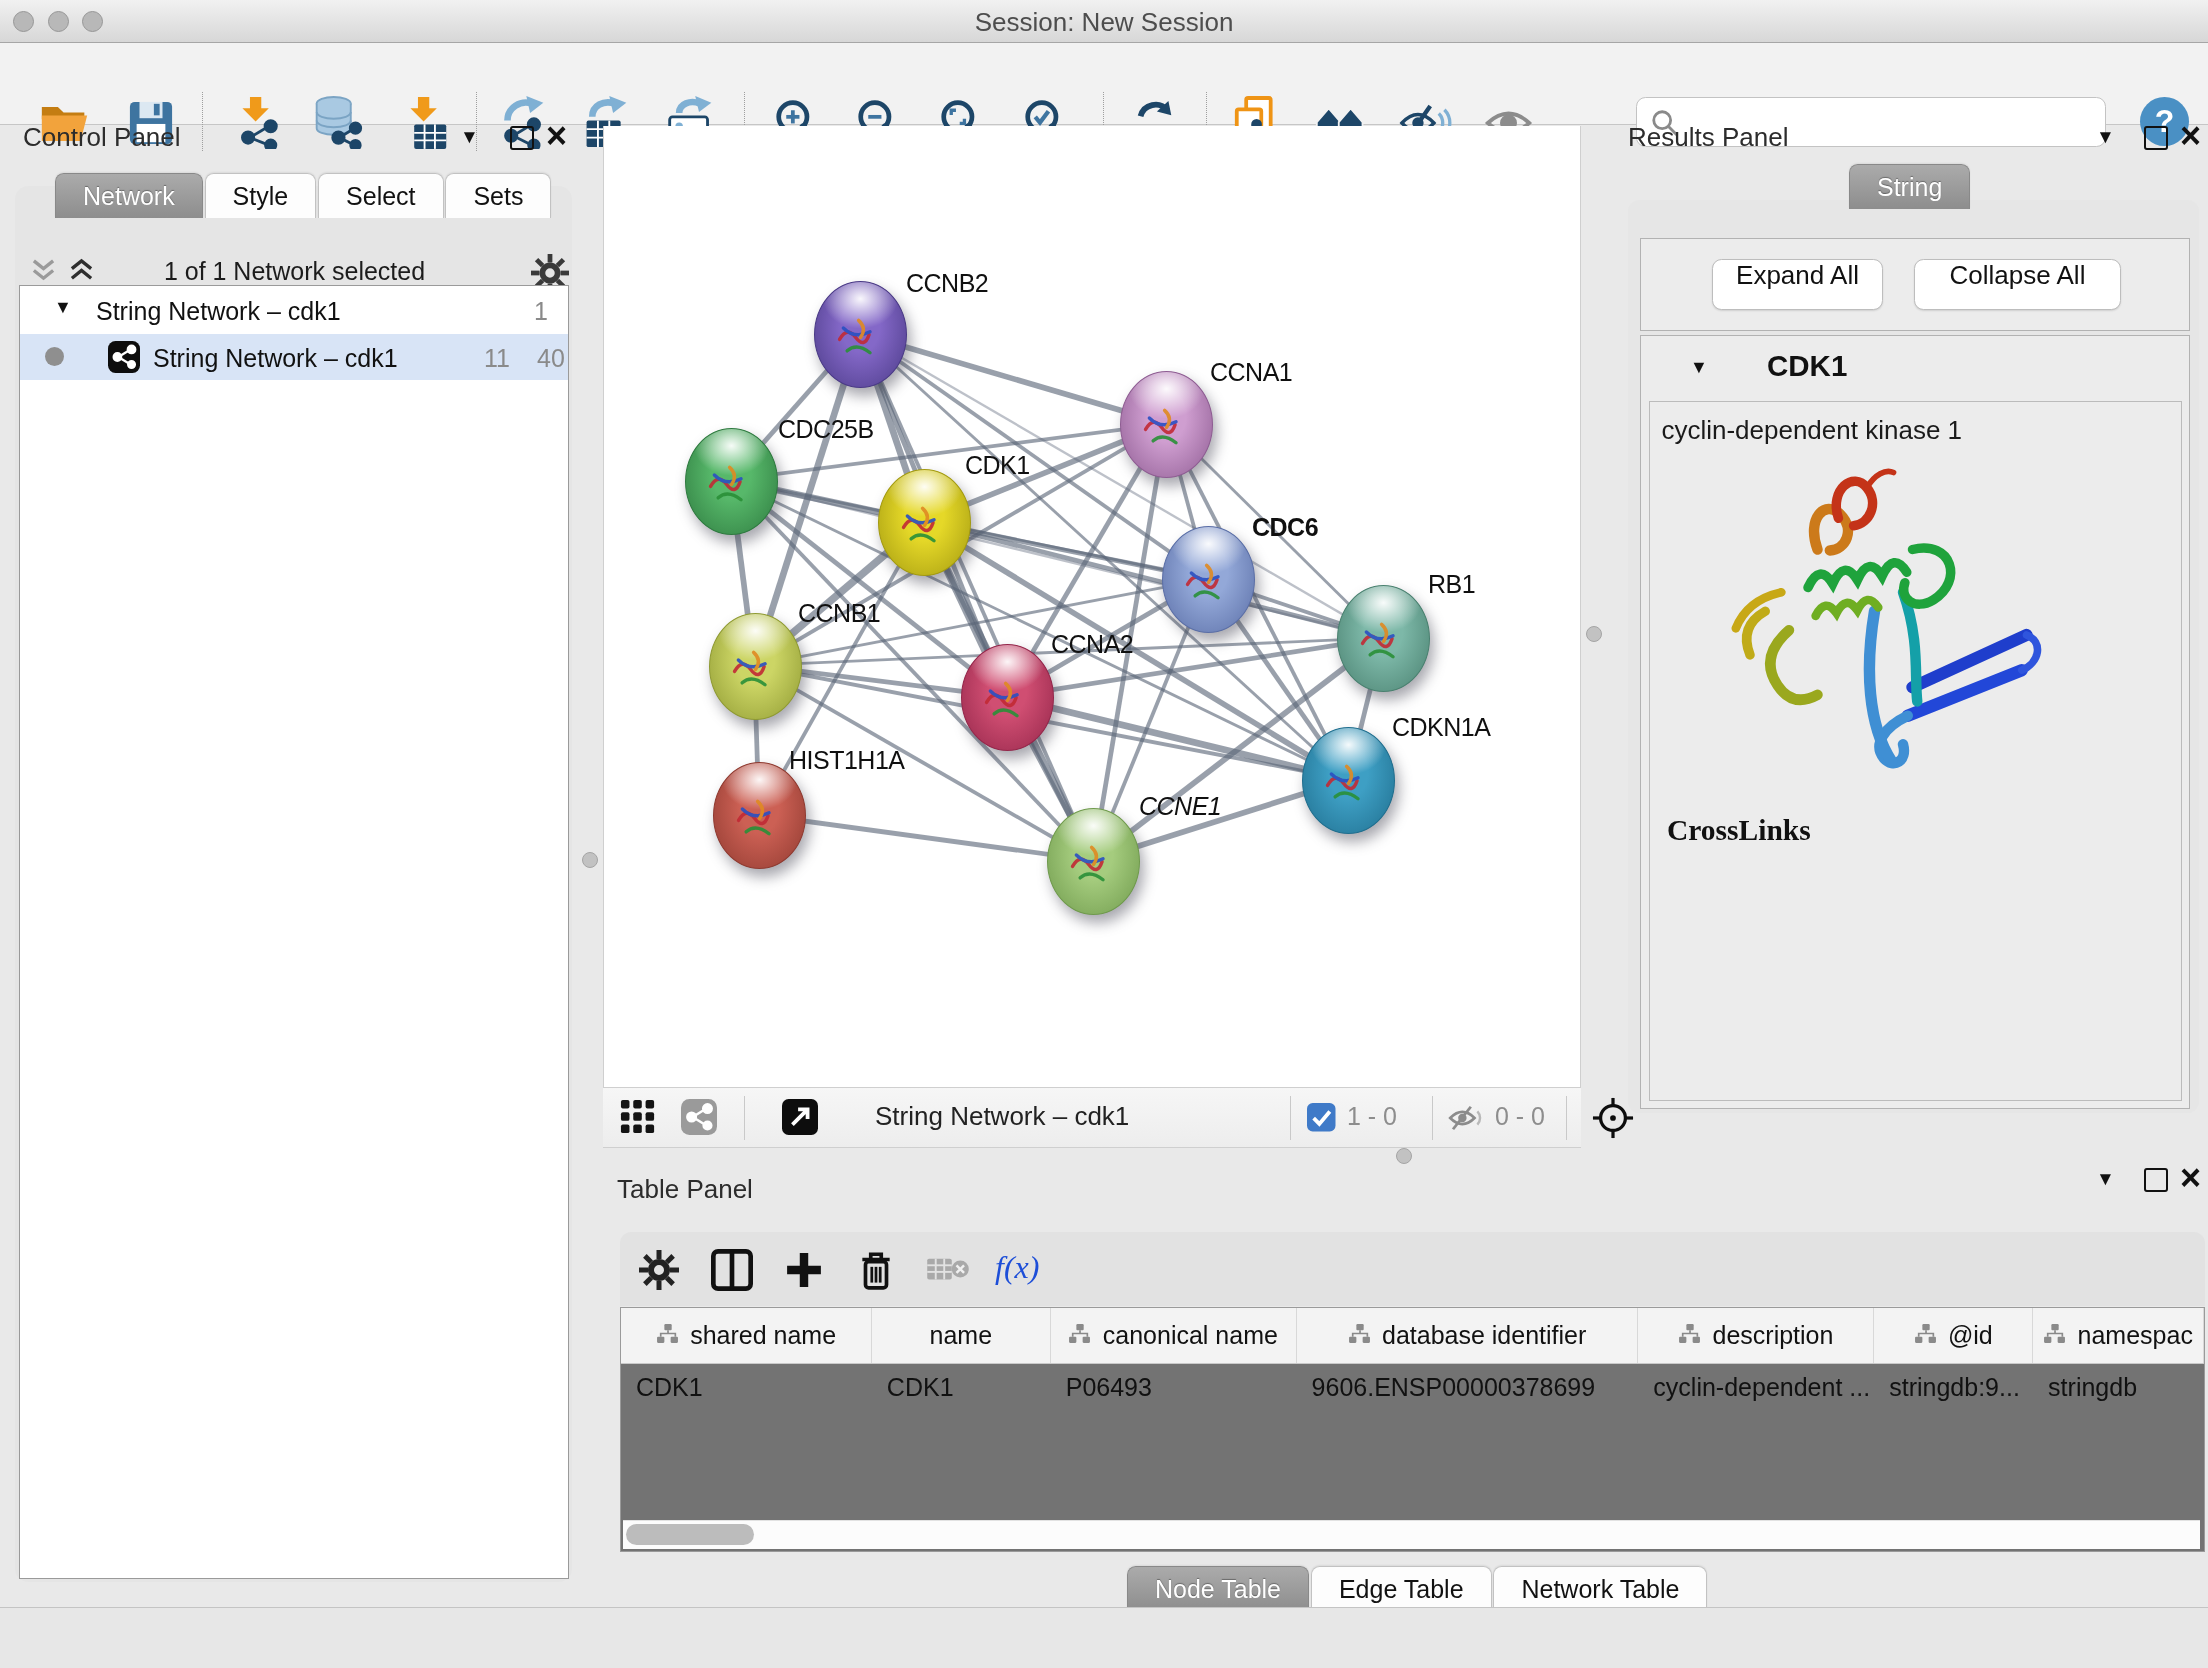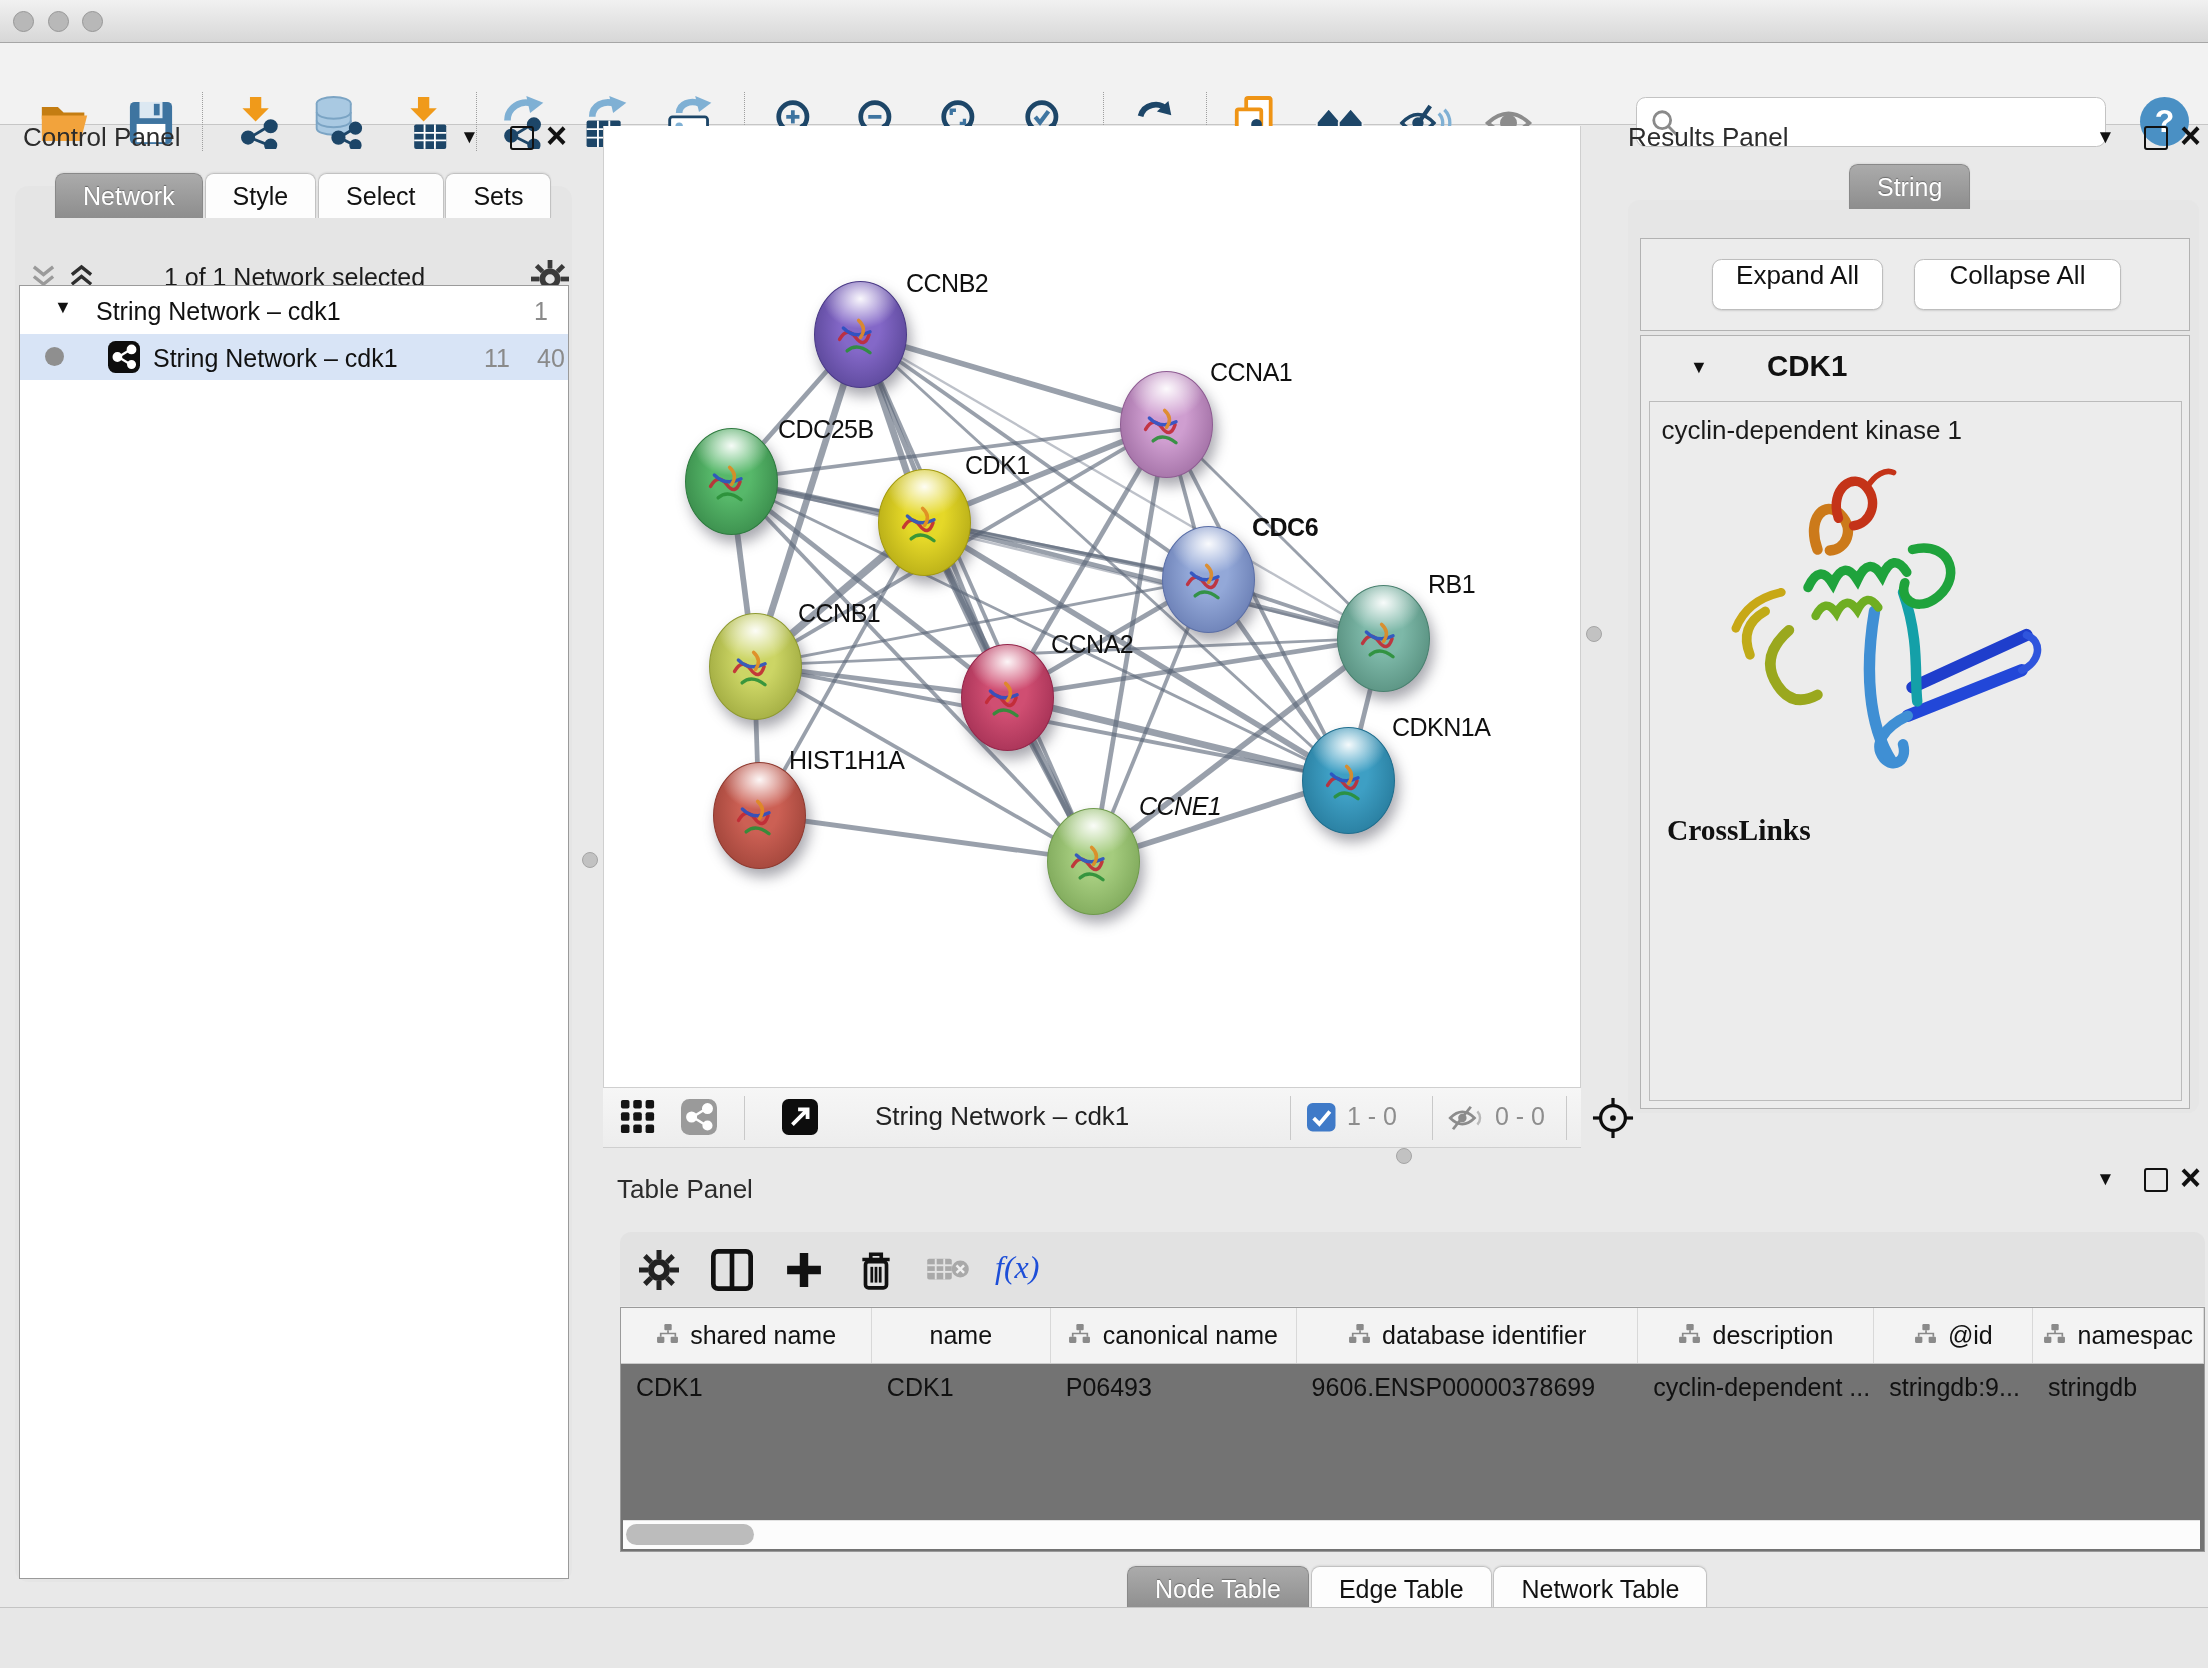--- a/index.html
+++ b/index.html
@@ -23,21 +23,21 @@
   .panel-title{font-size:26px;color:#2c2c2c}
   .ph-caret{font-size:19px;color:#111}
   .ph-float{width:20px;height:20px;border:2.9px solid #111;border-radius:2.9px}
   .ph-close{font-size:36px;font-weight:bold;color:#111;line-height:28.5px}
   .tabrow{display:flex;gap:1.9px}
   .tab{height:44px;line-height:44px;padding:0 27px;background:#fdfdfd;border:1px solid #c2c2c2;border-bottom:none;
        border-radius:8.6px 8.6px 0 0;font-size:25px;color:#111;box-shadow:0 -1px 1.9px rgba(0,0,0,.07)}
   .tab.active{background:linear-gradient(#ababab,#8d8d8d);color:#fff;border-color:#898989;text-shadow:0 -1px 1px rgba(0,0,0,.35)}
   
   #cp-container{left:15px;top:186px;width:557px;height:1396px;background:#e5e5e5;border-radius:13.3px}
-  #cp-status{left:19px;top:258px;width:550px;height:36px}
+  #cp-status{left:19px;top:252px;width:550px;height:36px}
   #cp-status-text{font-size:25px;color:#1c1c1c}
   #cp-list{left:19px;top:285px;width:548px;height:1292px;background:#fff;border:1.9px solid #9a9a9a}
   .tree-count{color:#8a8a8a;font-size:25px}
   .tree-label{font-size:25px;color:#111}
   #tree-row2{background:#d8e4f6}
   
   #canvas{left:603px;top:126px;width:976px;height:961px;background:#fff;border-left:1px solid #cfcfcf;border-right:1px solid #cfcfcf}
   #edge-layer{position:absolute;left:0;top:0}
   .node{position:absolute;border-radius:50%;filter:drop-shadow(4.8px 8.6px 6.7px rgba(60,60,75,.45))}
   .node-label{position:absolute;font-size:25px;color:#101010;letter-spacing:-0.5px;white-space:nowrap}
@@ -72,20 +72,21 @@
   
   #statusbar{left:0;top:1607px;width:2208px;height:61px;background:#e7e7e7;border-top:1px solid #c4c4c4}
 </style>
 </head>
 <body>
 
 <div class="abs" id="titlebar">
   <div class="abs tl" style="left:13.3px"></div>
   <div class="abs tl" style="left:48px"></div>
   <div class="abs tl" style="left:82px"></div>
+  <div class="abs" id="win-title">Session: New Session</div>
 </div>
 
 <div class="abs" id="toolbar">
   <div class="tbi" style="left:38px">
     <svg width="51" height="44" viewBox="0 0 54 46">
         <path d="M3 6 h17 l6 6 h22 v7 H3z" fill="#c47d12"></path>
         <path d="M3 15 h48 l-7 27 H3z" fill="#f2a33c"></path>
       </svg>
   </div>
   <div class="tbi" style="left:124px">

